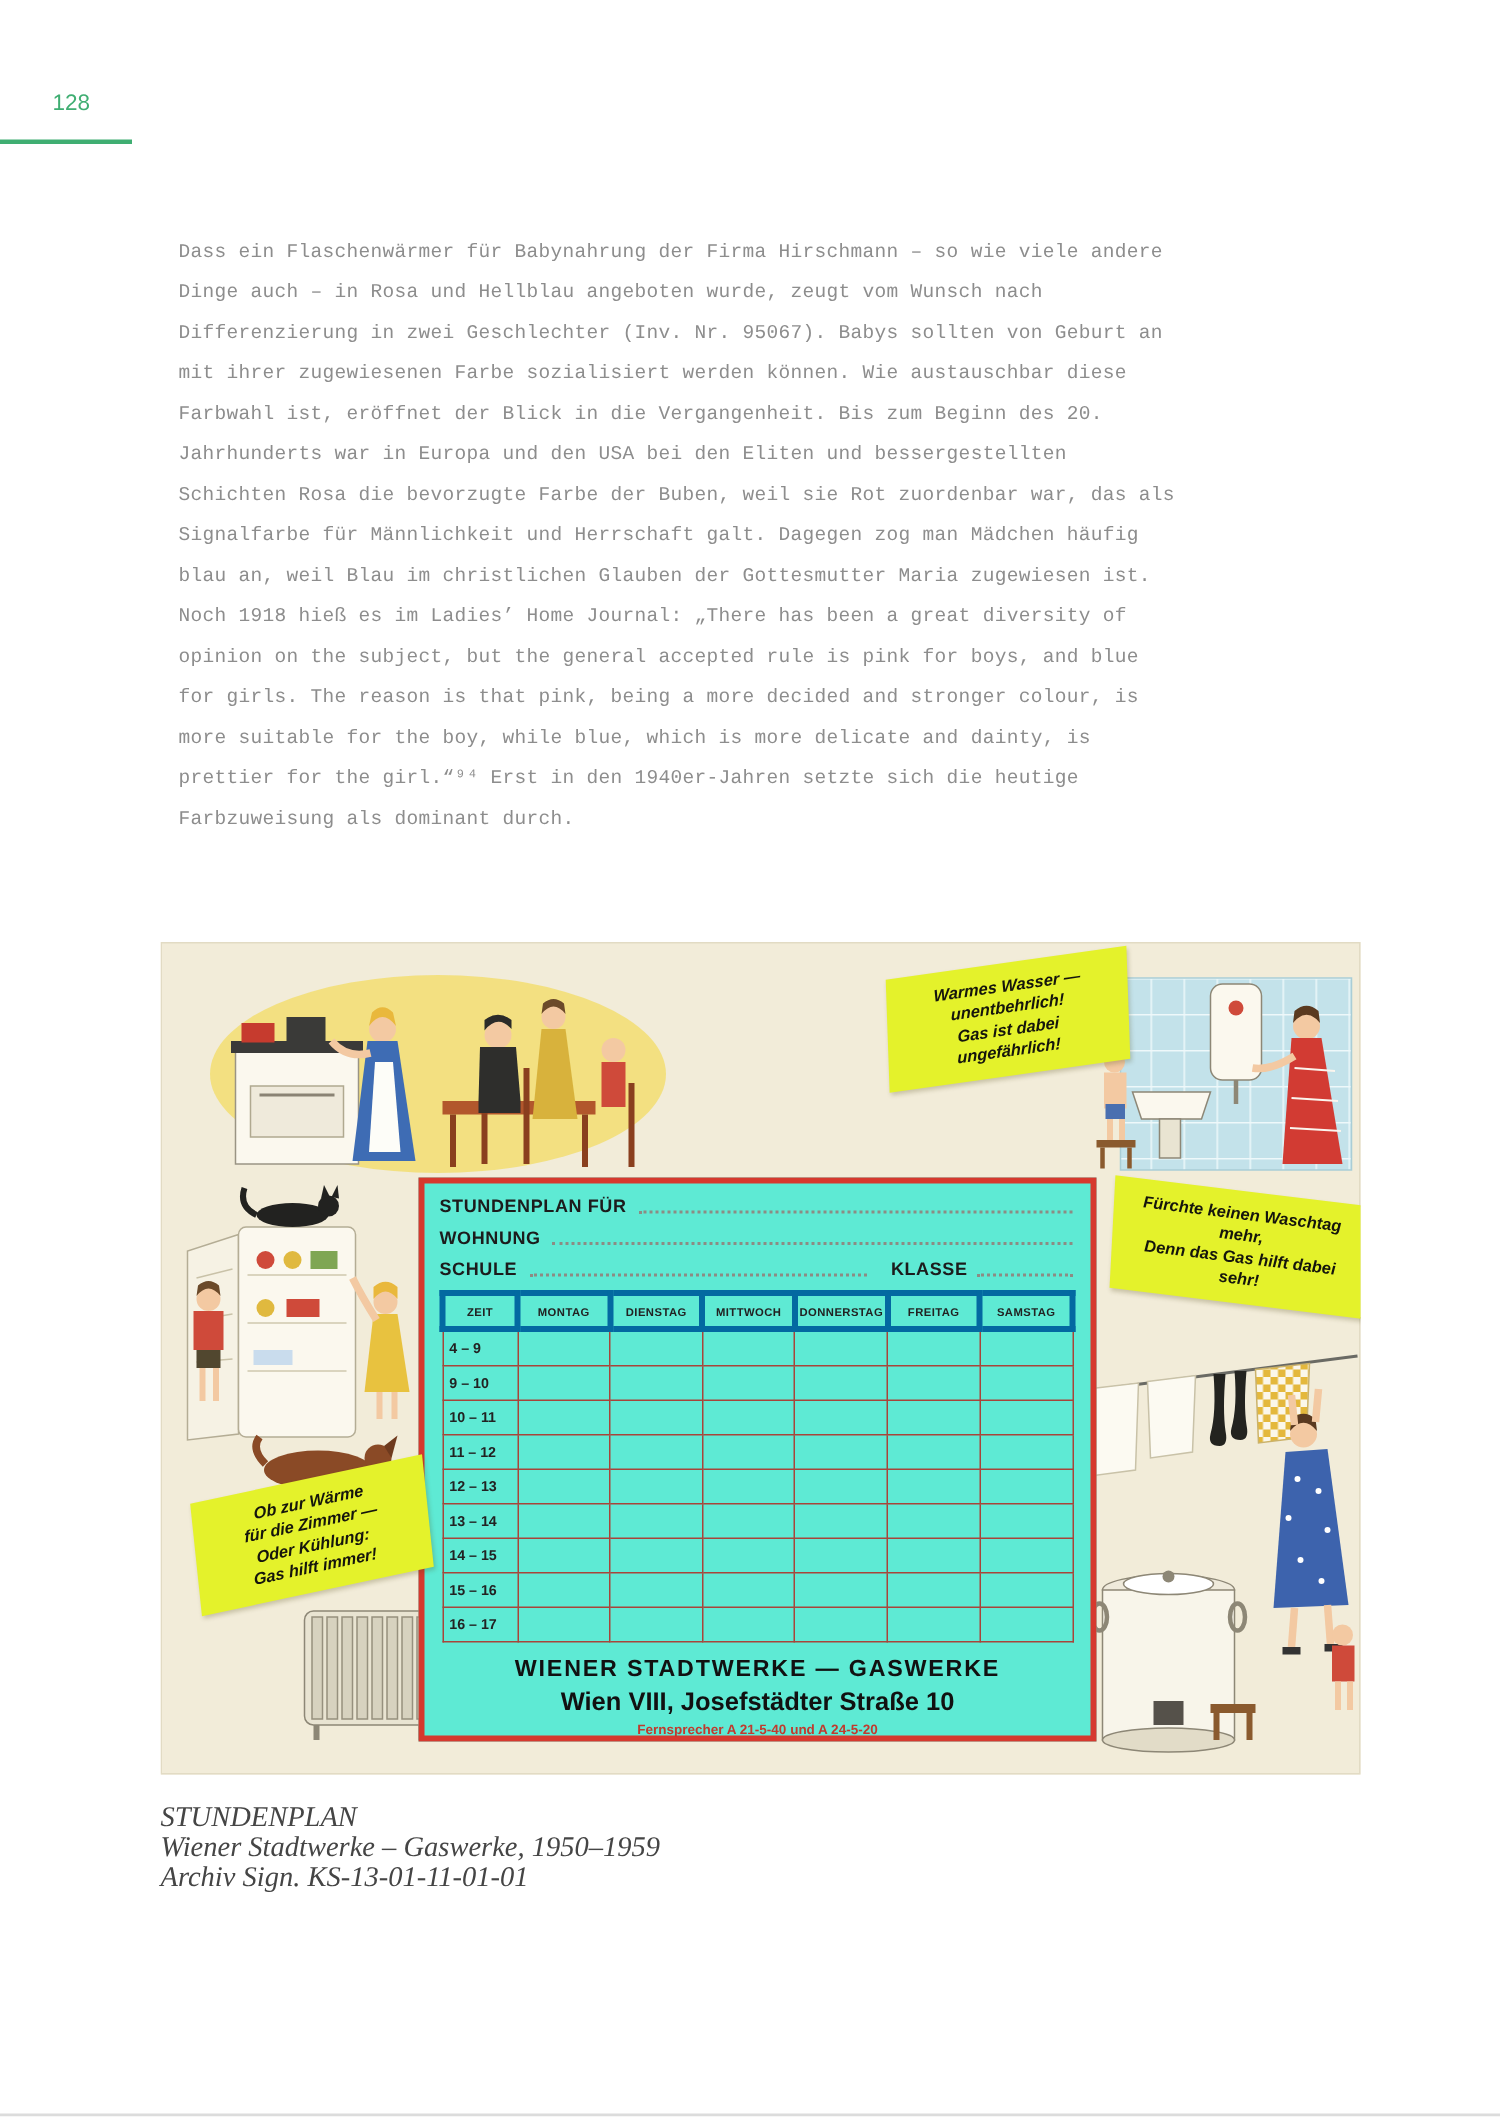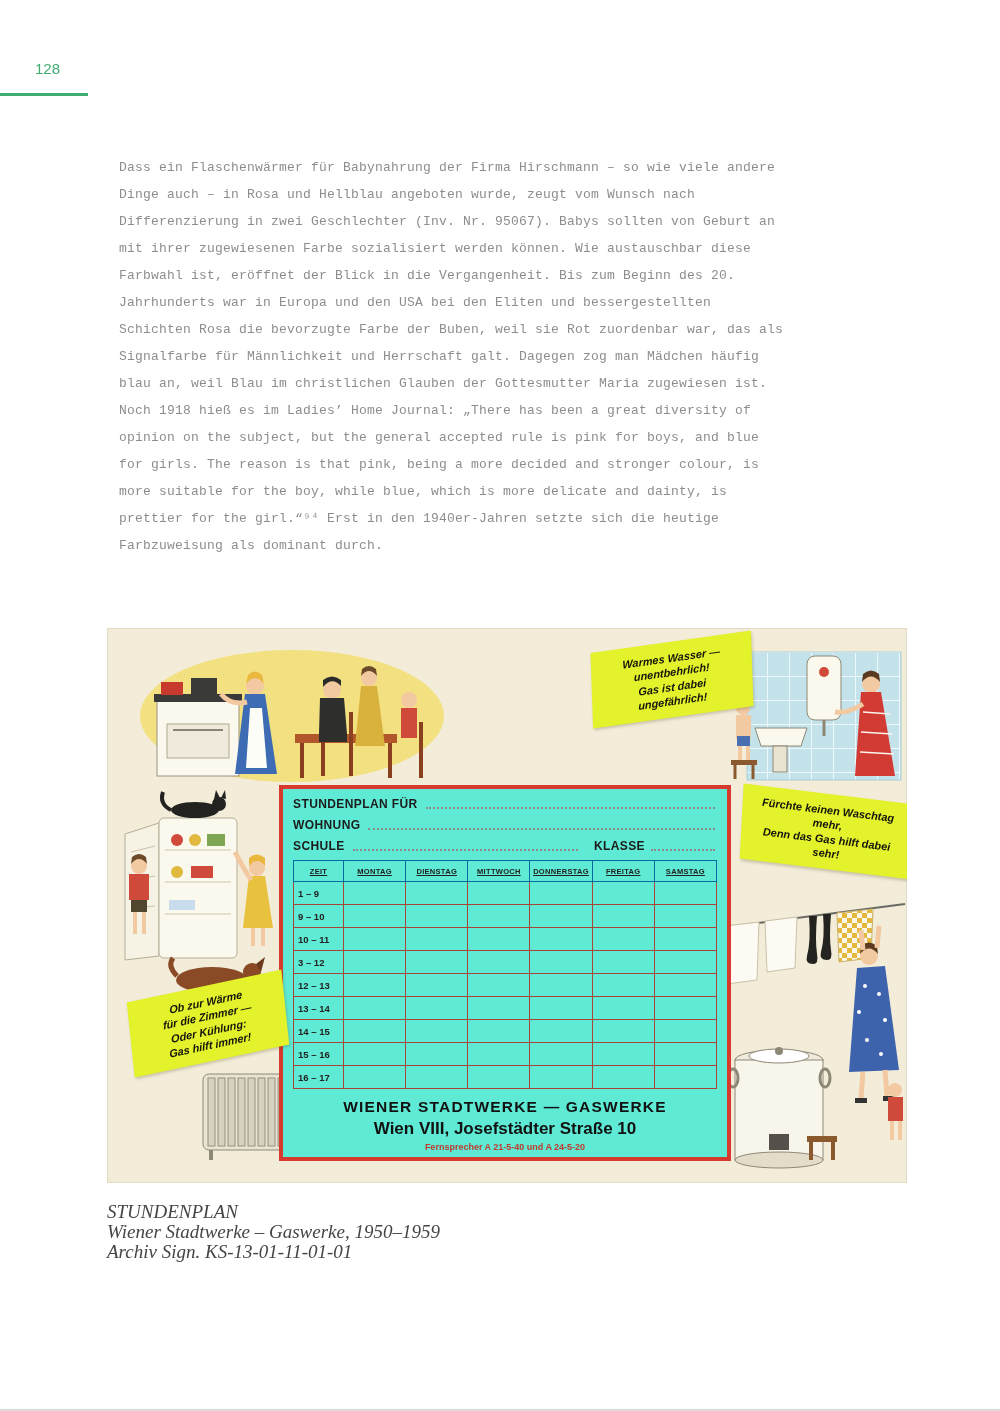--- a/index.html
+++ b/index.html
@@ -44,22 +44,22 @@
     position:absolute;left:172px;top:157px;width:452px;height:376px;z-index:2;
     background:#5eead4;border:4px solid #d6392e;box-sizing:border-box;padding:8px 10px 6px 10px;
   }
   .tt-row1{display:flex;align-items:flex-end;margin-bottom:7px;}
   .tt-label{font-size:12px;font-weight:bold;color:#1c1c1c;letter-spacing:0.4px;white-space:nowrap;}
   .tt-dots{flex:1;border-bottom:2px dotted #8c8c84;margin:0 2px 2px 8px;height:1px;}
   .tt-dots.fixed{flex:0 0 64px;margin-left:6px;}
   .tt-gap{flex:0 0 14px;}
   .tt-grid{width:100%;border-collapse:collapse;table-layout:fixed;margin-top:2px;}
   .tt-grid th{
-    font-size:7.5px;font-weight:bold;color:#222;border:1px solid #0369a1;height:18px;
-    letter-spacing:0.3px;overflow:hidden;text-decoration:underline;
+    font-size:7.5px;font-weight:bold;color:#222;border:4px solid #0369a1;height:18px;
+    letter-spacing:0.3px;overflow:hidden;
   }
   .tt-grid td{border:1px solid #a8453a;height:20px;}
   .tt-grid td.zeit{font-size:9.5px;font-weight:bold;color:#222;padding-left:4px;}
   .tt-footer{text-align:center;margin-top:9px;}
   .tt-company{font-size:15.5px;font-weight:bold;letter-spacing:1.2px;color:#111;}
   .tt-address{font-size:17px;font-weight:bold;color:#111;margin-top:3px;}
   .tt-phone{font-size:9px;font-weight:bold;color:#c03a2e;margin-top:3px;}
 
   .caption{position:absolute;left:107px;top:1202px;font-style:italic;color:#454545;font-size:19px;line-height:20px;font-family:Liberation Serif, serif;}
 </style>
@@ -286,21 +286,21 @@
           <th>MONTAG</th>
           <th>DIENSTAG</th>
           <th>MITTWOCH</th>
           <th>DONNERSTAG</th>
           <th>FREITAG</th>
           <th>SAMSTAG</th>
         </tr>
       </thead>
       <tbody>
         <tr>
-          <td class="zeit">1 – 9</td>
+          <td class="zeit">4 – 9</td>
           <td></td>
             <td></td>
             <td></td>
             <td></td>
             <td></td>
             <td></td>
         </tr>
         <tr>
           <td class="zeit">9 – 10</td>
           <td></td>
@@ -313,21 +313,21 @@
         <tr>
           <td class="zeit">10 – 11</td>
           <td></td>
             <td></td>
             <td></td>
             <td></td>
             <td></td>
             <td></td>
         </tr>
         <tr>
-          <td class="zeit">3 – 12</td>
+          <td class="zeit">11 – 12</td>
           <td></td>
             <td></td>
             <td></td>
             <td></td>
             <td></td>
             <td></td>
         </tr>
         <tr>
           <td class="zeit">12 – 13</td>
           <td></td>

